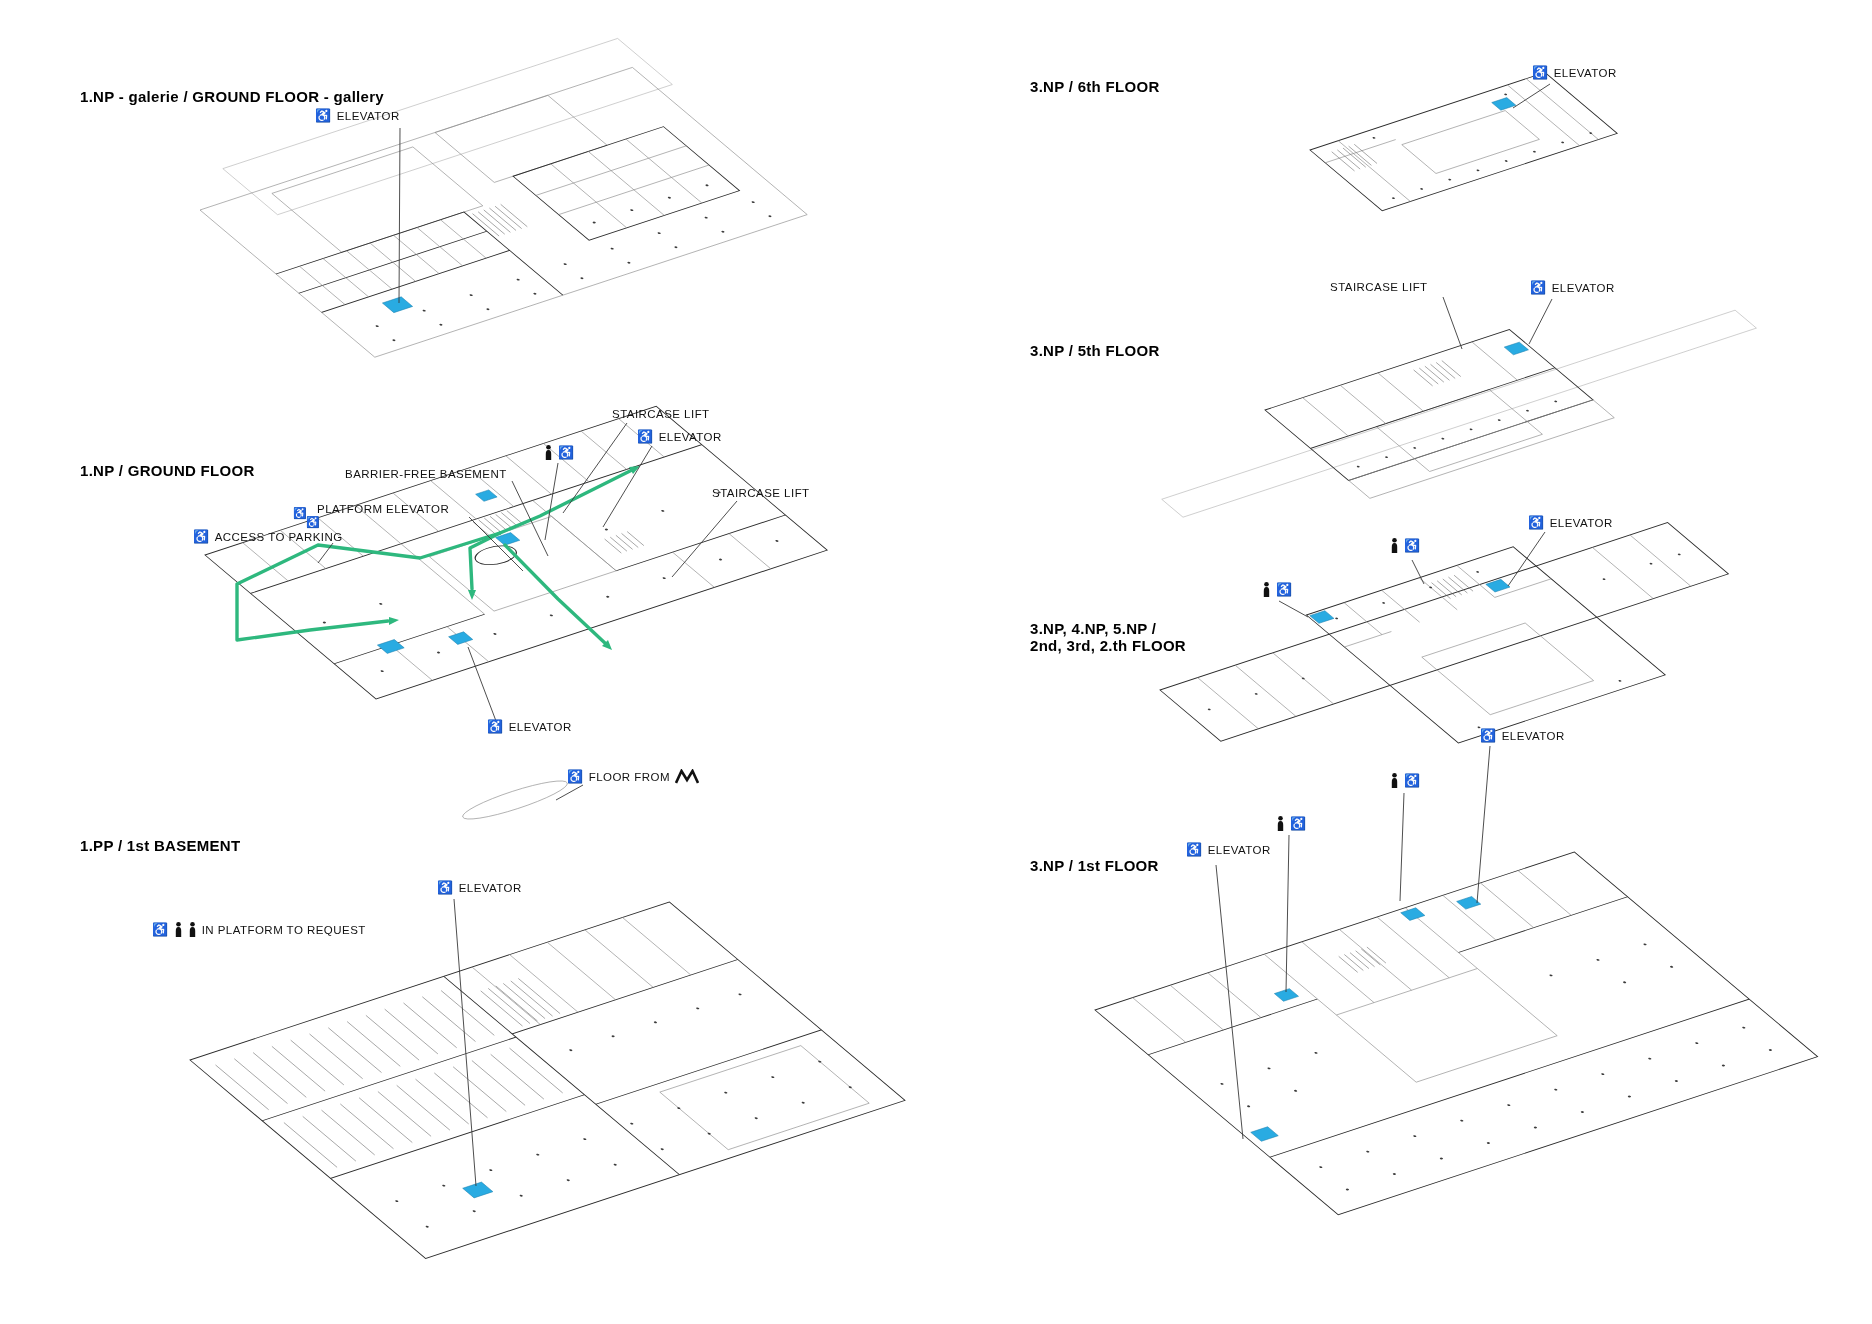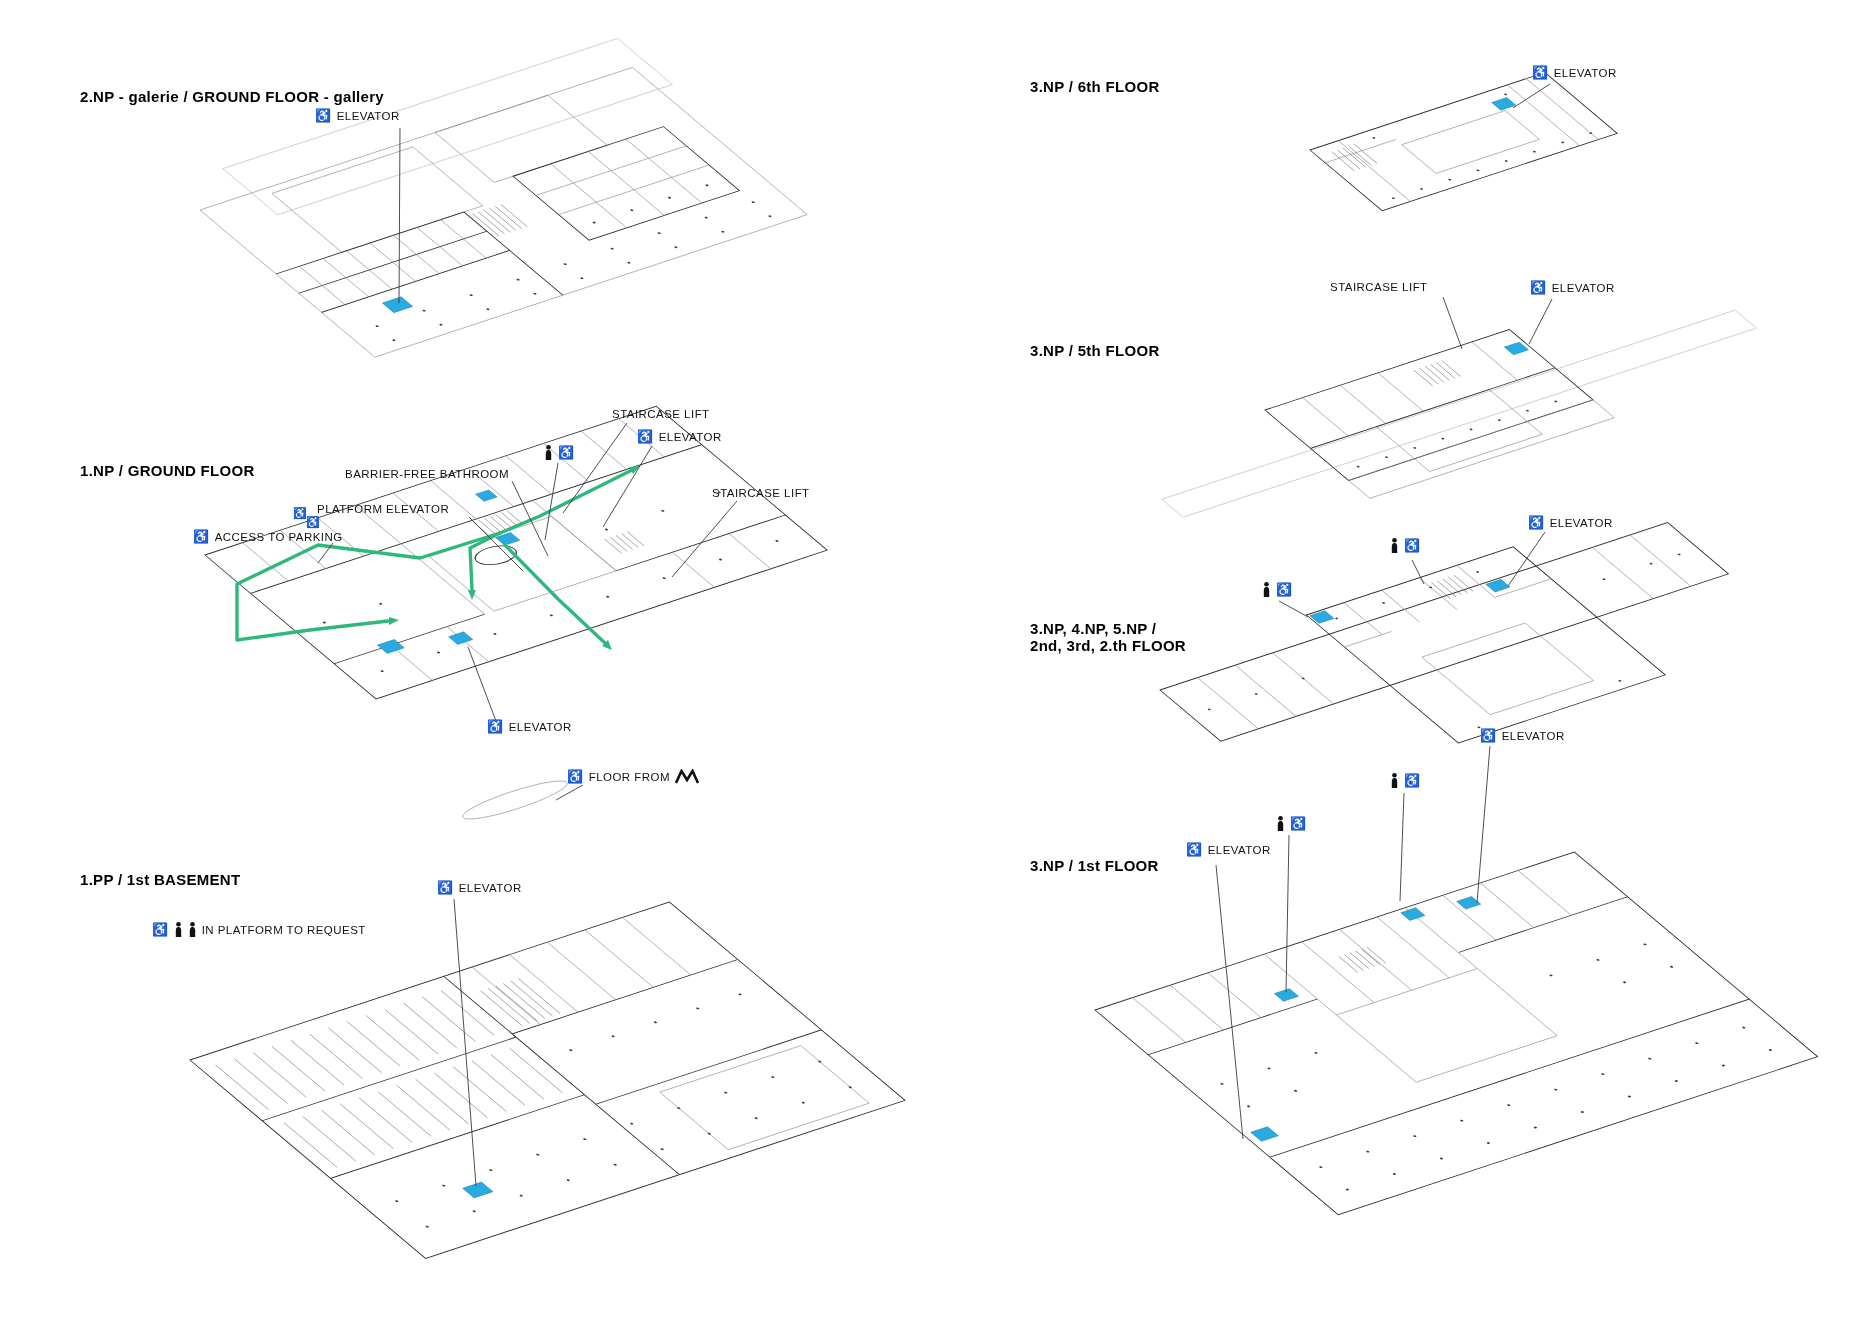--- a/index.html
+++ b/index.html
@@ -260,23 +260,23 @@
     <path class="leader" d="M1545 532 L1508 586"></path>
     <path class="leader" d="M1412 560 L1424 584"></path>
     <path class="leader" d="M1279 601 L1308 617"></path>
     <path class="leader" d="M1490 746 L1477 903"></path>
     <path class="leader" d="M1404 793 L1400 901"></path>
     <path class="leader" d="M1289 835 L1286 992"></path>
     <path class="leader" d="M1216 865 L1243 1139"></path>
   </g>
 </svg>
 
-<div class="title" style="left:80px;top:88px">2.NP - galerie / GROUND FLOOR - gallery</div>
+<div class="title" style="left:80px;top:88px">1.NP - galerie / GROUND FLOOR - gallery</div>
 <div class="title" style="left:80px;top:462px">1.NP / GROUND FLOOR</div>
-<div class="title" style="left:80px;top:871px">1.PP / 1st BASEMENT</div>
+<div class="title" style="left:80px;top:837px">1.PP / 1st BASEMENT</div>
 <div class="title" style="left:1030px;top:78px">3.NP / 6th FLOOR</div>
 <div class="title" style="left:1030px;top:342px">3.NP / 5th FLOOR</div>
 <div class="title" style="left:1030px;top:620px">
   <div>3.NP, 4.NP, 5.NP /</div>
   <div>2nd, 3rd, 2.th FLOOR</div>
 </div>
 <div class="title" style="left:1030px;top:857px">3.NP / 1st FLOOR</div>
 
 <div class="lbl" style="left:315px;top:109px">
   <span class="wc">♿</span>
@@ -291,21 +291,21 @@
   <span>ELEVATOR</span>
 </div>
 <div class="lbl" style="left:544px;top:445px">
   <svg class="picon" width="9" height="15" viewBox="0 0 9 15">
     <circle cx="4.5" cy="2.3" r="2.3" fill="#111"></circle>
     <path d="M4.5 5 C2.2 5 1.8 7 1.8 9 L1.8 15 L7.2 15 L7.2 9 C7.2 7 6.8 5 4.5 5 Z" fill="#111"></path>
   </svg>
   <span class="wc">♿</span>
 </div>
 <div class="lbl" style="left:345px;top:468px">
-  <span>BARRIER-FREE BATHROOM</span>
+  <span>BARRIER-FREE BASEMENT</span>
 </div>
 <div class="lbl" style="left:317px;top:503px">
   <span>PLATFORM ELEVATOR</span>
 </div>
 <div class="lbl" style="left:193px;top:530px">
   <span class="wc">♿</span>
   <span>ACCESS TO PARKING</span>
 </div>
 <div class="lbl" style="left:712px;top:487px">
   <span>STAIRCASE LIFT</span>

